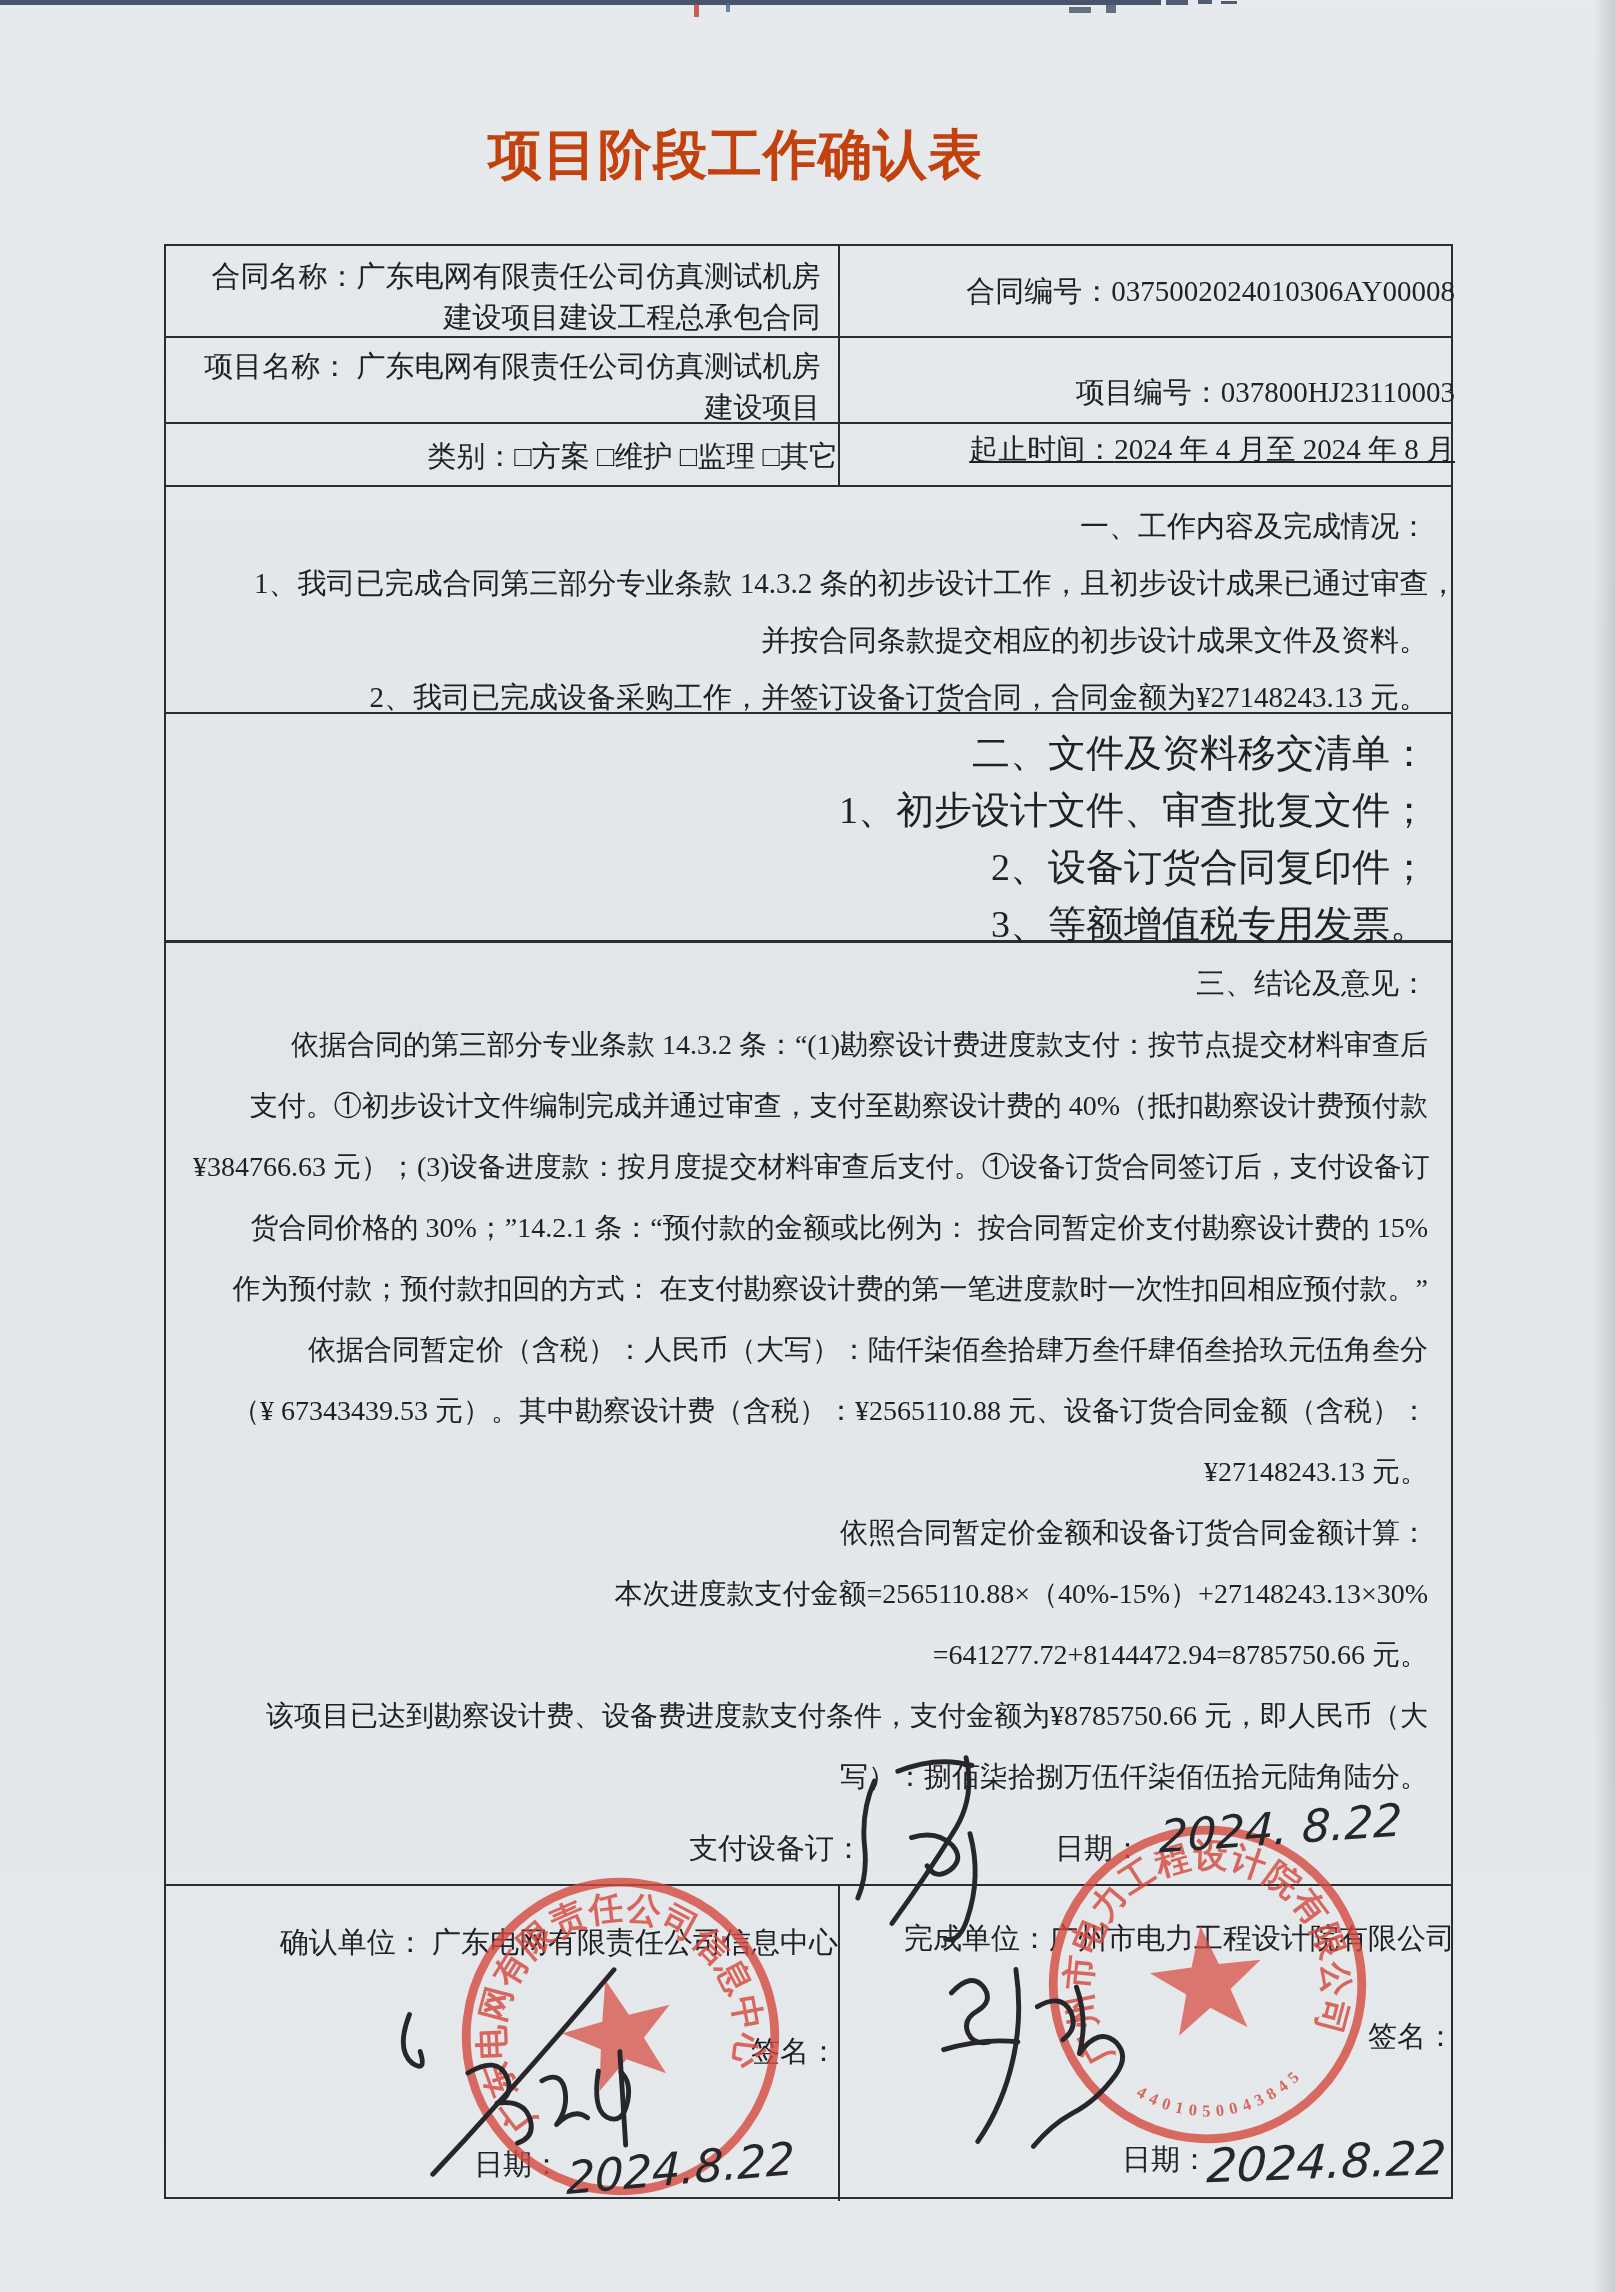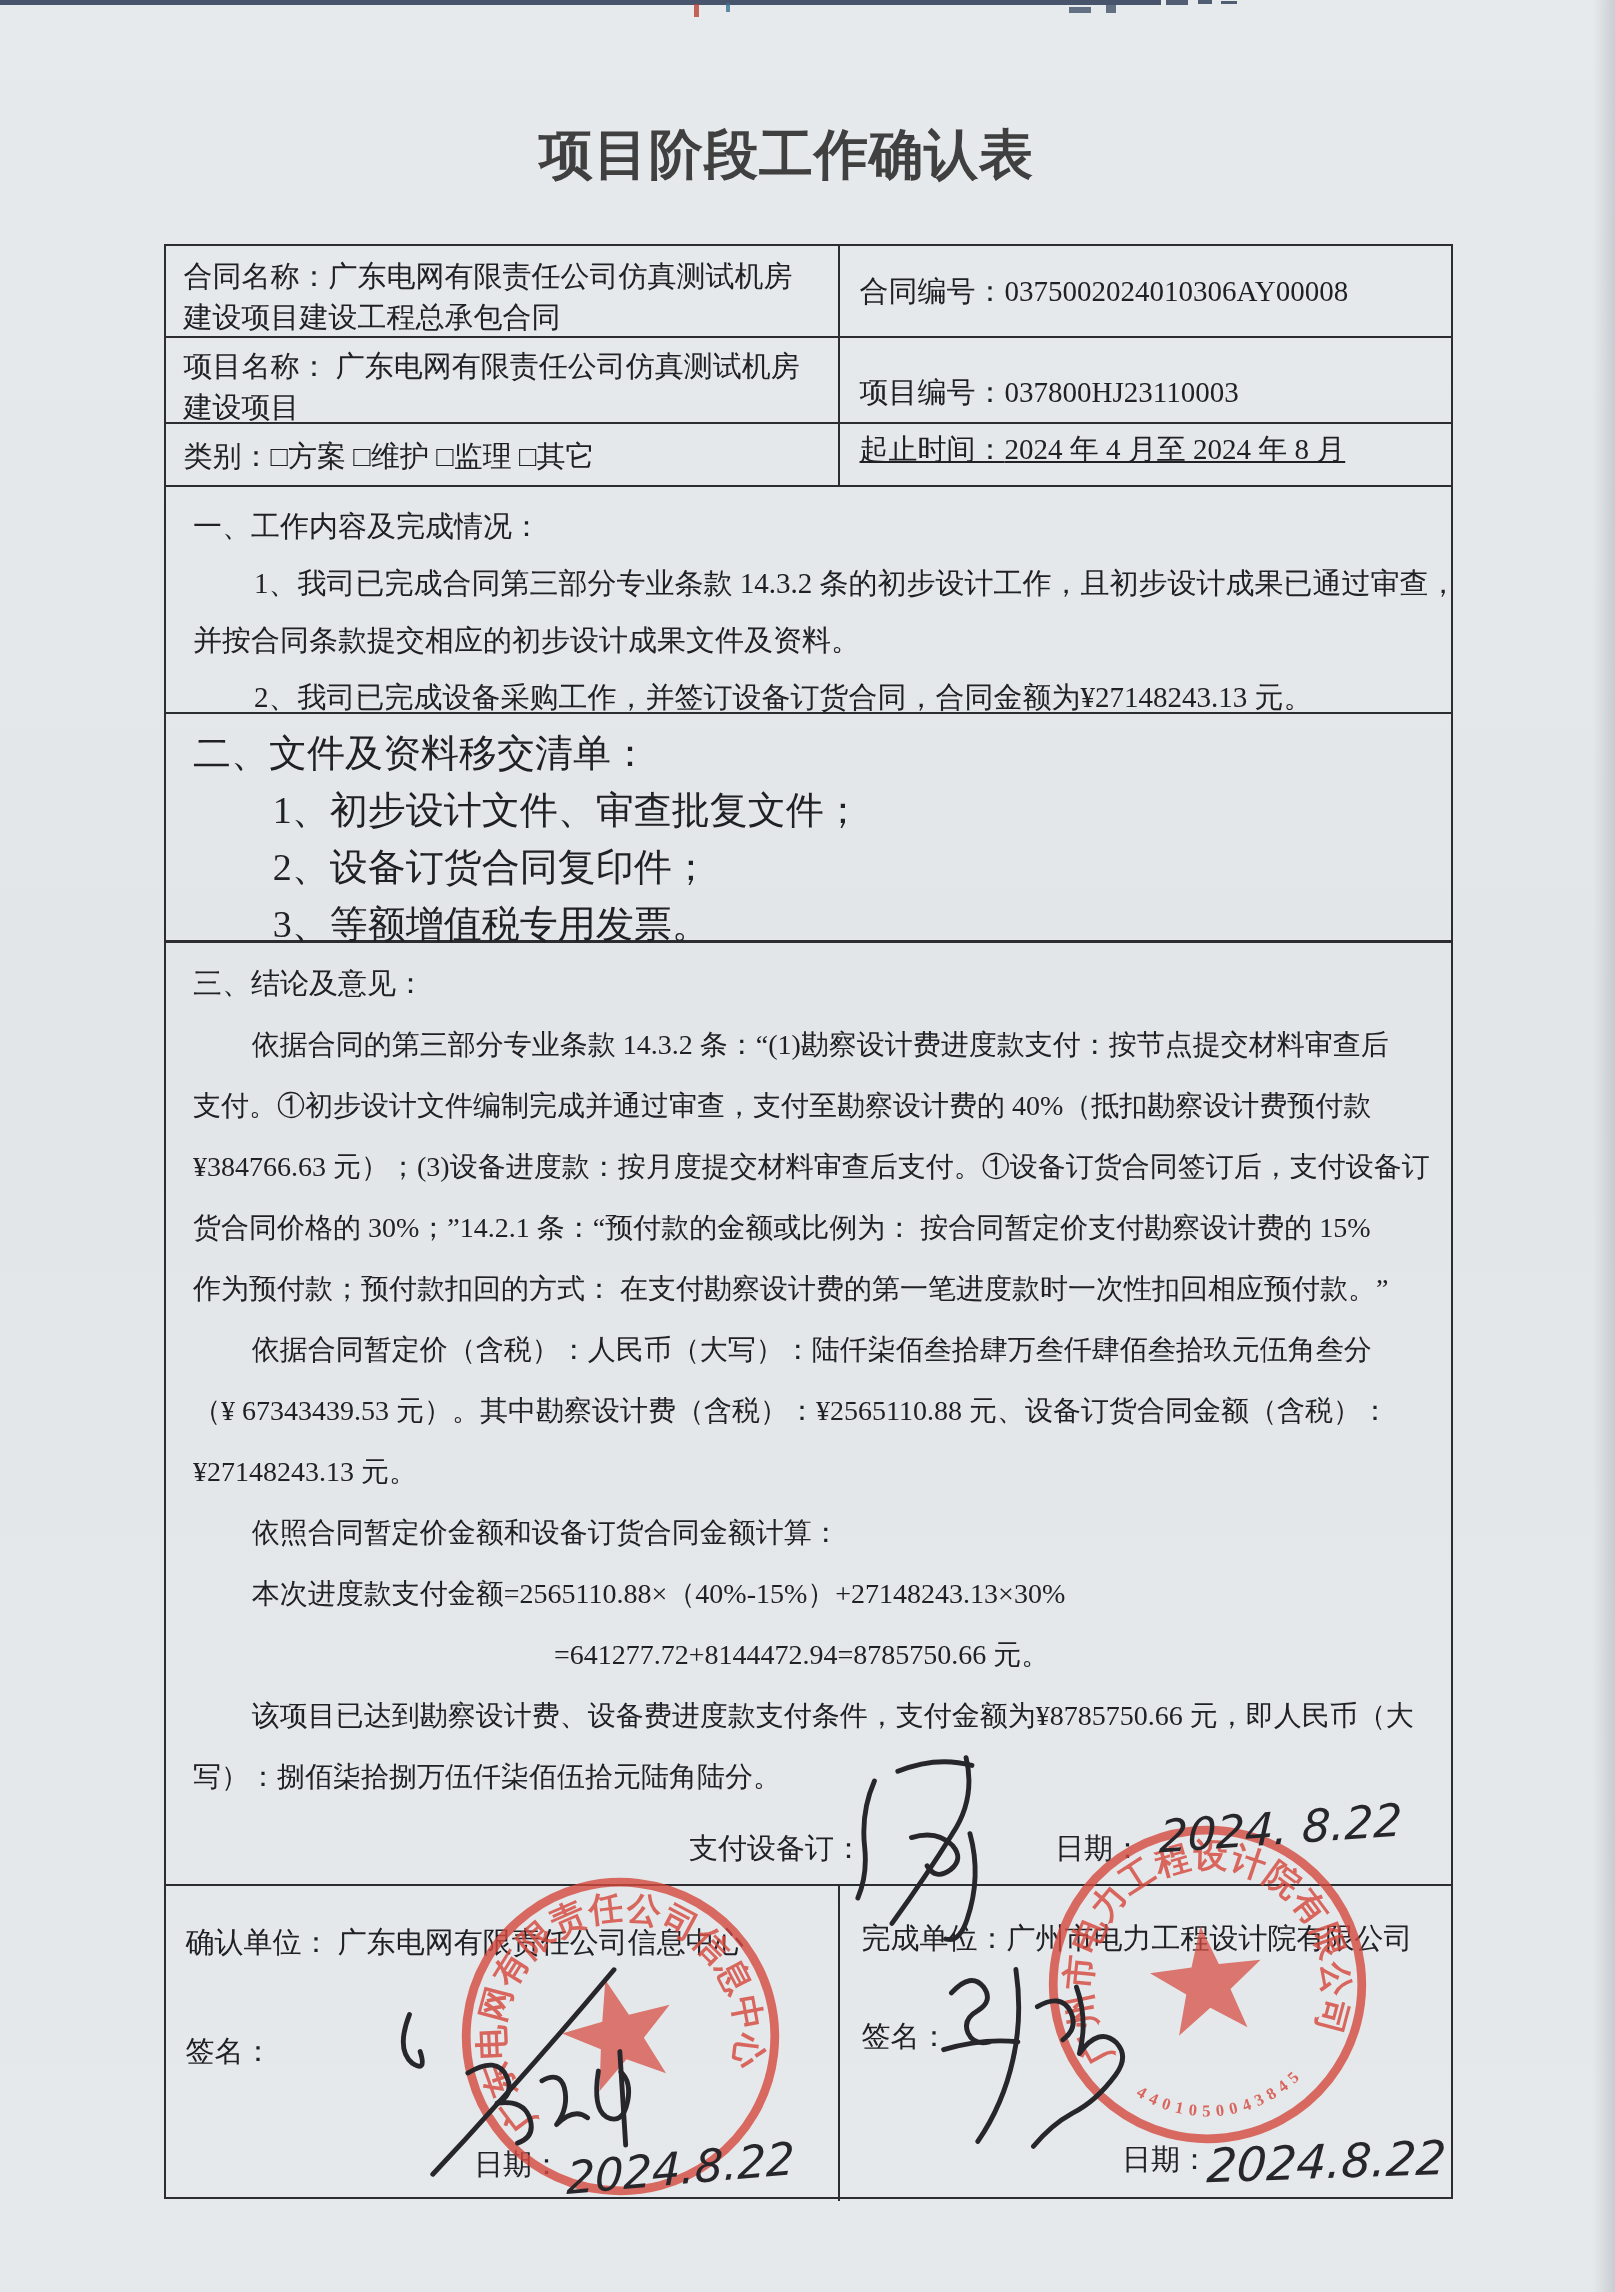--- a/index.html
+++ b/index.html
@@ -10,25 +10,25 @@
     color:#202126;
   }
   .page{position:absolute;inset:0;}
   
   .edge-strip{position:absolute;top:0;left:0;width:1161px;height:4.9px;background:#2b3a55;opacity:.85;}
   .edge-dash{position:absolute;background:#2b3a55;opacity:.8;}
   .speck{position:absolute;}
   .right-shade{position:absolute;top:0;right:0;width:23.4px;height:100%;
     background:linear-gradient(to right,rgba(0,0,0,0),rgba(90,100,112,.22));}
   
-  .title{position:absolute;left:488px;top:119px;width:546px;text-align:right;
-    font-size:54px;font-weight:700;letter-spacing:1px;color:#404040;}
+  .title{position:absolute;left:488px;top:119px;width:546px;text-align:left;
+    font-size:54px;font-weight:700;letter-spacing:1px;color:#c2410c;}
   
   .doc-table{position:absolute;left:164px;top:244px;width:1289px;height:1955px;
-    border:2.9px solid #2c2d30;box-sizing:border-box;}
+    border:2.9px solid #2c2d30;box-sizing:border-box;text-align:right;}
   .hline{position:absolute;left:0;width:100%;height:2px;background:#2c2d30;}
   .vline{position:absolute;width:2px;background:#2c2d30;}
   .cell{position:absolute;box-sizing:border-box;font-size:29px;}
   .cell p{margin:0;line-height:41px;}
   .pad{padding:9.8px 17.6px 0 17.6px;}
   .tline{height:57px;line-height:57px;white-space:nowrap;}
   .tline3{height:61px;line-height:61px;white-space:nowrap;}
   .ind{text-indent:2.1em;}
   .ind-big{text-indent:361px;}
   .sec{position:absolute;box-sizing:border-box;font-size:28px;padding:13px 27px 0 27px;}

